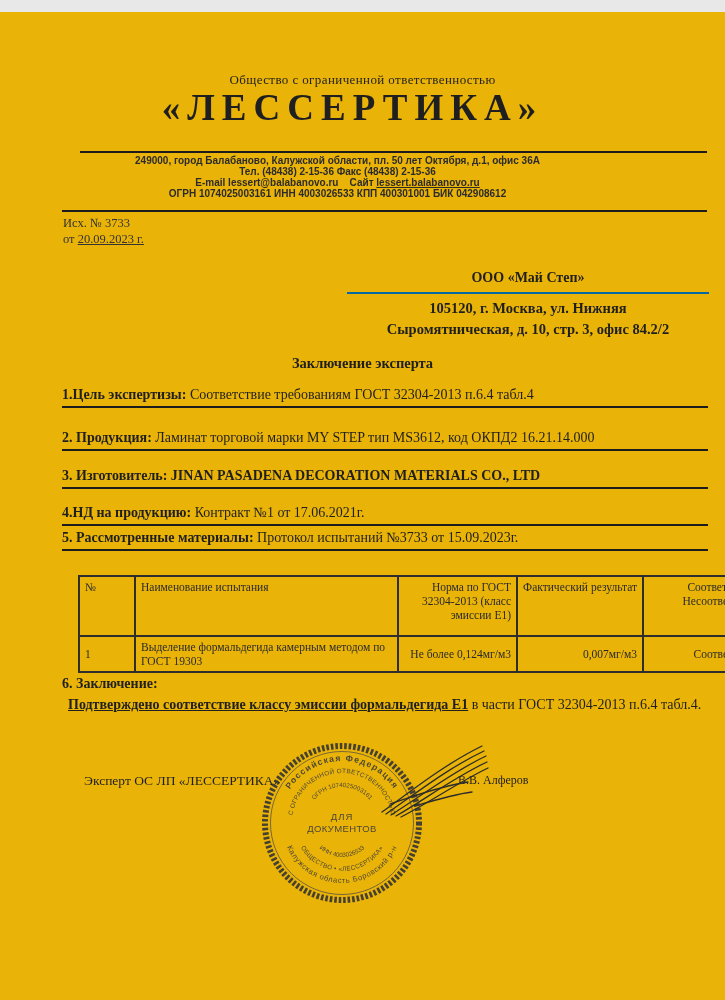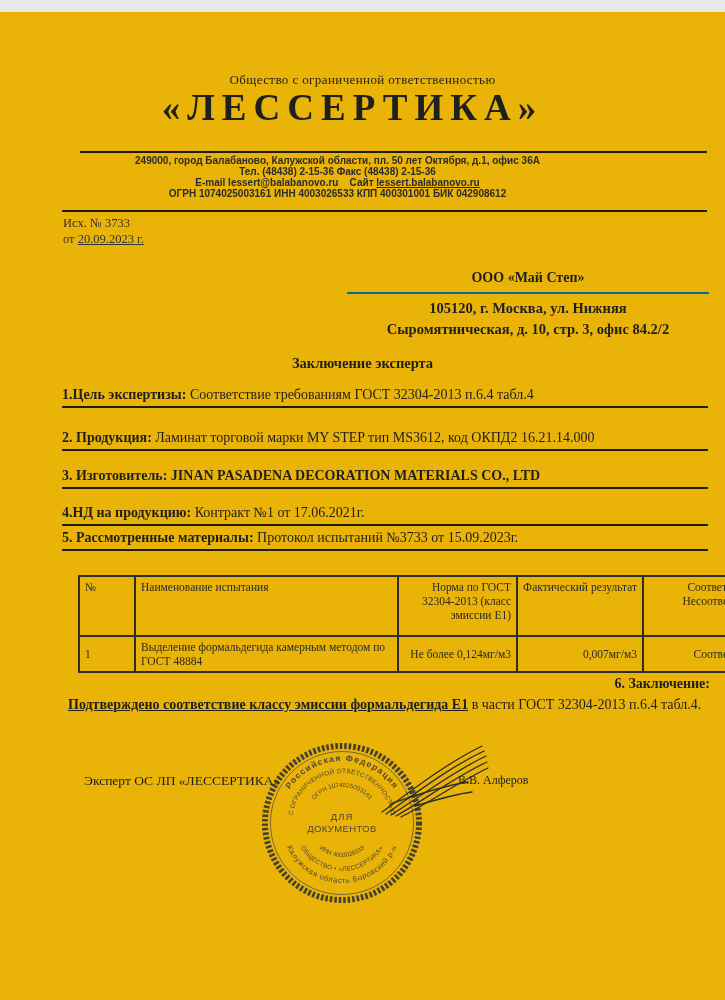--- a/index.html
+++ b/index.html
@@ -35,21 +35,21 @@
   table.results{top:563px;left:78px;width:627px;border-collapse:collapse;table-layout:fixed;
     position:absolute;font-size:11.5px;line-height:14px;color:#2a2a2a;}
   table.results td{border:2px solid #2e2e2e;padding:3px 5px;vertical-align:top;}
   .c0{width:44px;} .c1{width:251px;} .c2{width:107px;} .c3{width:114px;} .c4{width:111px;}
   tr.hdr{height:60px;}
   tr.body-row{height:35px;}
   td.center{text-align:right;}
   tr.body-row td{vertical-align:middle;}
   
   .concl{top:661px;left:62px;width:648px;font-size:14px;line-height:21px;}
-  .concl .lbl{font-weight:bold;text-align:right;}
+  .concl .lbl{font-weight:bold;}
   .concl-em{font-weight:bold;text-decoration:underline;margin-left:6px;}
   
   .sig-role{top:761px;left:84px;font-size:13.5px;}
   .sig-name{top:761px;left:458px;font-size:12px;}
   .stamp-svg{top:729px;left:260px;width:164px;height:164px;opacity:.9;}
   .stamp-txt{fill:#3a3a3a;font-family:"Liberation Sans",sans-serif;}
   .sign-svg{top:722px;left:360px;width:130px;height:90px;}
   .sign-svg path{stroke:#2c2c2c;stroke-width:1.3;fill:none;stroke-linecap:round;}
 </style>
 </head>
@@ -117,21 +117,21 @@
     <tbody>
         <tr class="hdr">
       <td class="c0">№</td>
       <td class="c1">Наименование испытания</td>
       <td class="c2 center">Норма по ГОСТ 32304-2013 (класс эмиссии Е1)</td>
       <td class="c3 center">Фактический результат</td>
       <td class="c4 center">Соответствие / Несоответствие</td>
     </tr>
     <tr class="body-row">
       <td>1</td>
-      <td>Выделение формальдегида камерным методом по ГОСТ 48884</td>
+      <td>Выделение формальдегида камерным методом по ГОСТ 19303</td>
       <td class="center">Не более 0,124мг/м3</td>
       <td class="center">0,007мг/м3</td>
       <td class="center">Соответствие</td>
     </tr>
   </tbody>
     </table>
 
   <div class="abs concl">
     <div class="lbl">6. Заключение:</div>
     <div>

